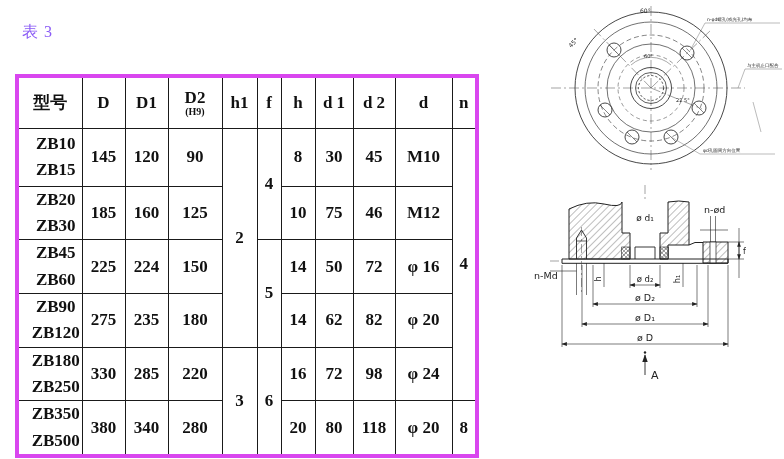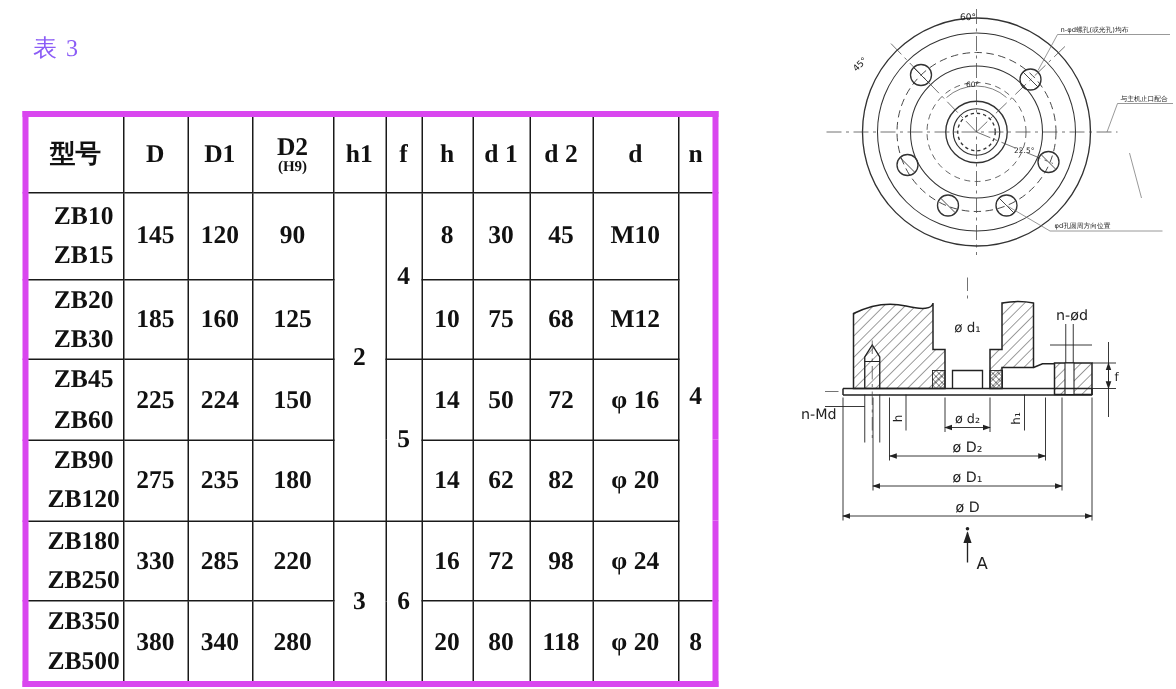--- a/index.html
+++ b/index.html
@@ -75,21 +75,21 @@
   <tr style="height:49px">
     <td class="model">
       <span>ZB20</span>
             <span>ZB30</span>
           </td>
     <td>185</td>
     <td>160</td>
     <td>125</td>
     <td>10</td>
     <td>75</td>
-    <td>68</td>
+    <td>46</td>
     <td>M12</td>
   </tr>
   <tr style="height:51px">
     <td class="model">
       <span>ZB45</span>
             <span>ZB60</span>
           </td>
     <td>225</td>
     <td>224</td>
     <td>150</td>

